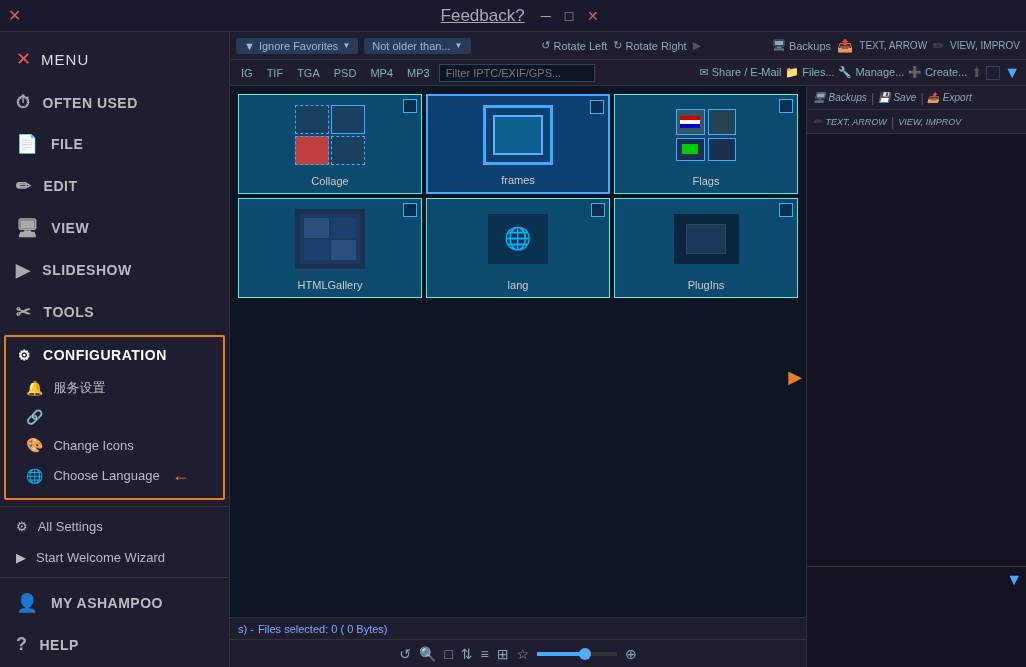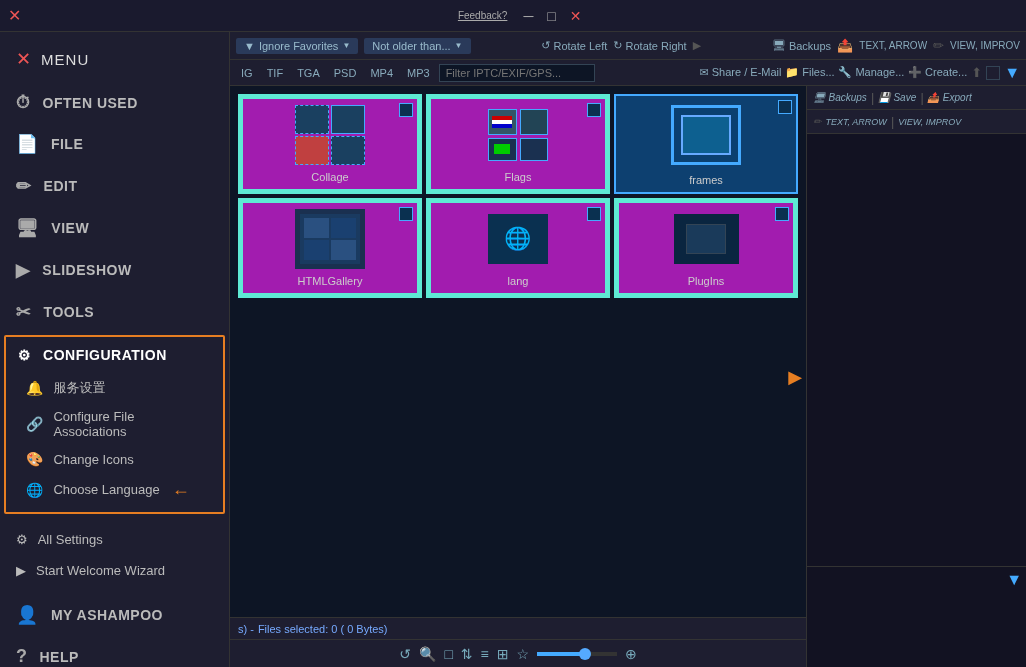--- a/index.html
+++ b/index.html
@@ -44,21 +44,21 @@
       display: flex;
       gap: 8px;
     }
     .title-bar-controls span {
       color: #aaa;
       font-size: 14px;
       cursor: pointer;
     }
     .feedback-link {
       color: #aaa;
-      font-size: 10px;
+      font-size: 17px;
       text-decoration: underline;
       cursor: pointer;
     }
 
     
     .main-container {
       display: flex;
       height: calc(667px - 32px);
     }
 
@@ -221,22 +221,22 @@
 
     
     .folder-grid {
       display: grid;
       grid-template-columns: repeat(3, 1fr);
       gap: 4px;
       padding: 8px;
     }
 
     .folder-tile {
-      background: #a21caf;
-      border: 5px solid #5eead4;
+      background: #0c4a6e;
+      border: 1px solid #5eead4;
       display: flex;
       flex-direction: column;
       align-items: center;
       justify-content: flex-end;
       padding-bottom: 6px;
       cursor: pointer;
       position: relative;
       height: 100px;
       min-width: 0;
     }
@@ -466,21 +466,20 @@
         <span class="icon">⚙</span>
         <span>CONFIGURATION</span>
       </div>
       <div class="config-submenu">
         <div class="config-submenu-item">
           <span class="sm-icon">🔔</span>
           <span>服务设置</span>
         </div>
         <div class="config-submenu-item">
           <span class="sm-icon">🔗</span>
-          <span>Configure File Associations</span>
         </div>
         <div class="config-submenu-item">
           <span class="sm-icon">🎨</span>
           <span>Change Icons</span>
         </div>
         <div class="config-submenu-item">
           <span class="sm-icon">🌐</span>
           <span>Choose Language</span>
 
           <span style="margin-left:2px; color:#e67e22; font-size:18px;">←</span>
@@ -562,47 +561,47 @@
                 <div class="collage-thumb">
                   <div class="collage-cell"></div>
                   <div class="collage-cell" style="border-style:solid;"></div>
                   <div class="collage-cell" style="background:#c04040;"></div>
                   <div class="collage-cell"></div>
                 </div>
               </div>
               <div class="folder-tile-name">Collage</div>
             </div>
 
+            <div class="folder-tile selected">
+              <div class="tile-check"></div>
+              <div class="folder-tile-thumb">
+                <div style="width:70px;height:60px;background:#0a4070;border:3px solid #4af;display:flex;align-items:center;justify-content:center;">
+                  <div style="width:50px;height:40px;background:#0d6090;border:2px solid #6af;"></div>
+                </div>
+              </div>
+              <div class="folder-tile-name">frames</div>
+            </div>
+
             <div class="folder-tile">
               <div class="tile-check"></div>
               <div class="folder-tile-thumb">
                 <div style="display:grid;grid-template-columns:1fr 1fr;gap:3px;width:60px;height:52px;">
                   <div style="background:#335566;border:1px solid #4af;display:flex;align-items:center;justify-content:center;">
                     <div style="width:20px;height:12px;background:linear-gradient(#c00 33%,#fff 33%,#fff 66%,#00c 66%);"></div>
                   </div>
                   <div style="background:#224455;border:1px solid #4af;"></div>
                   <div style="background:#1a3050;border:1px solid #4af;display:flex;align-items:center;justify-content:center;">
                     <div style="width:16px;height:10px;background:#0c0;"></div>
                   </div>
                   <div style="background:#1a3050;border:1px solid #4af;"></div>
                 </div>
               </div>
               <div class="folder-tile-name">Flags</div>
             </div>
 
-            <div class="folder-tile selected">
-              <div class="tile-check"></div>
-              <div class="folder-tile-thumb">
-                <div style="width:70px;height:60px;background:#0a4070;border:3px solid #4af;display:flex;align-items:center;justify-content:center;">
-                  <div style="width:50px;height:40px;background:#0d6090;border:2px solid #6af;"></div>
-                </div>
-              </div>
-              <div class="folder-tile-name">frames</div>
-            </div>
-
             <div class="folder-tile">
               <div class="tile-check"></div>
               <div class="folder-tile-thumb">
                 <div class="html-thumb">
                   <div style="background:#1a3a60;width:60px;height:50px;display:grid;grid-template-columns:1fr 1fr;gap:2px;padding:4px;">
                     <div style="background:#2a5080;"></div>
                     <div style="background:#1a4070;"></div>
                     <div style="background:#1a4070;"></div>
                     <div style="background:#2a5080;"></div>
                   </div>

